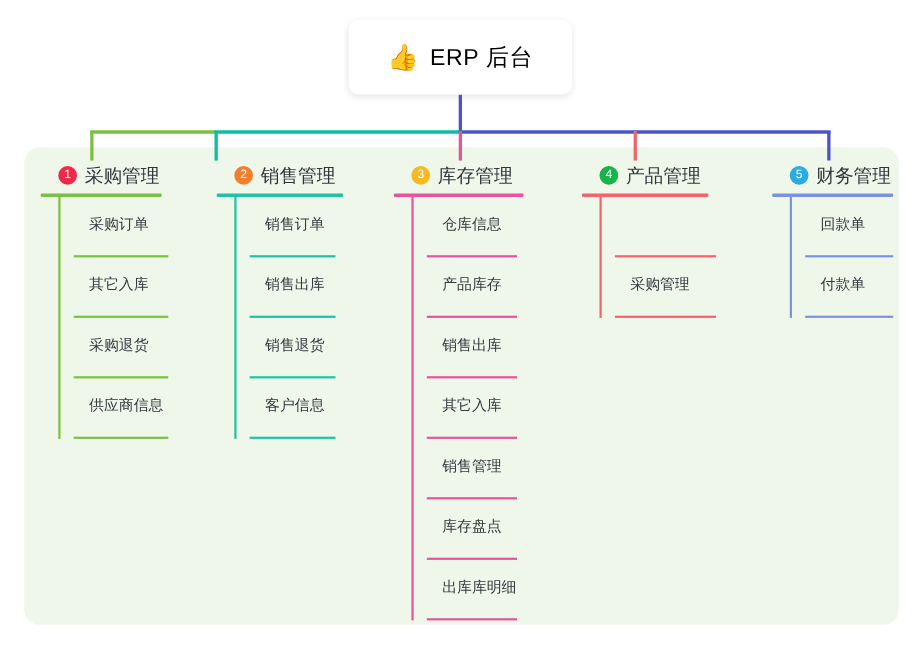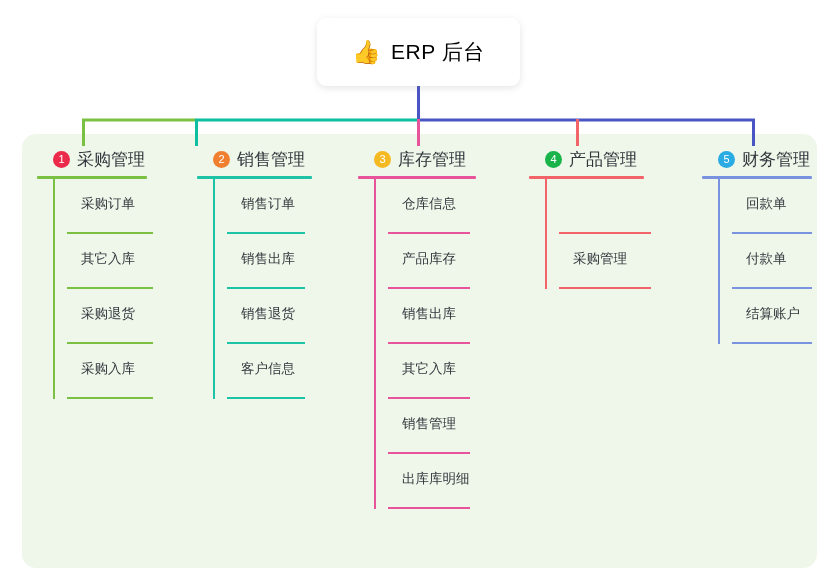--- a/index.html
+++ b/index.html
@@ -178,21 +178,21 @@
           </div>
           <div class="leaf">
             <span class="leaf-text">其它入库</span>
             <div class="leaf-rule" style="background: rgb(122, 193, 67); width: 86px;"></div>
           </div>
           <div class="leaf">
             <span class="leaf-text">采购退货</span>
             <div class="leaf-rule" style="background: rgb(122, 193, 67); width: 86px;"></div>
           </div>
           <div class="leaf">
-            <span class="leaf-text">采购入库</span>
+            <span class="leaf-text">供应商信息</span>
             <div class="leaf-rule" style="background: rgb(122, 193, 67); width: 86px;"></div>
           </div>
         </div>
       </div>
       <div class="branch" style="left: 197px;">
         <div class="branch-head">
           <span class="badge" style="background: rgb(240, 128, 48);">2</span>
           <span class="branch-label">销售管理</span>
         </div>
         <div class="branch-rule" style="background: rgb(30, 194, 164); width: 115px;"></div>
@@ -238,20 +238,24 @@
           </div>
           <div class="leaf">
             <span class="leaf-text">其它入库</span>
             <div class="leaf-rule" style="background: rgb(232, 84, 156); width: 82px;"></div>
           </div>
           <div class="leaf">
             <span class="leaf-text">销售管理</span>
             <div class="leaf-rule" style="background: rgb(232, 84, 156); width: 82px;"></div>
           </div>
           <div class="leaf">
+            <span class="leaf-text">库存盘点</span>
+            <div class="leaf-rule" style="background: rgb(232, 84, 156); width: 82px;"></div>
+          </div>
+          <div class="leaf">
             <span class="leaf-text">出库库明细</span>
             <div class="leaf-rule" style="background: rgb(232, 84, 156); width: 82px;"></div>
           </div>
         </div>
       </div>
       <div class="branch" style="left: 529px;">
         <div class="branch-head">
           <span class="badge" style="background: rgb(24, 180, 74);">4</span>
           <span class="branch-label">产品管理</span>
         </div>
@@ -276,21 +280,17 @@
         <div class="leaf-stack">
           <div class="spine" style="background: rgb(122, 147, 224);"></div>
           <div class="leaf">
             <span class="leaf-text">回款单</span>
             <div class="leaf-rule" style="background: rgb(122, 147, 224); width: 80px;"></div>
           </div>
           <div class="leaf">
             <span class="leaf-text">付款单</span>
             <div class="leaf-rule" style="background: rgb(122, 147, 224); width: 80px;"></div>
           </div>
-          <div class="leaf">
-            <span class="leaf-text">结算账户</span>
-            <div class="leaf-rule" style="background: rgb(122, 147, 224); width: 80px;"></div>
-          </div>
         </div>
       </div>
     </div>
 
 </div>
 
 </body></html>

